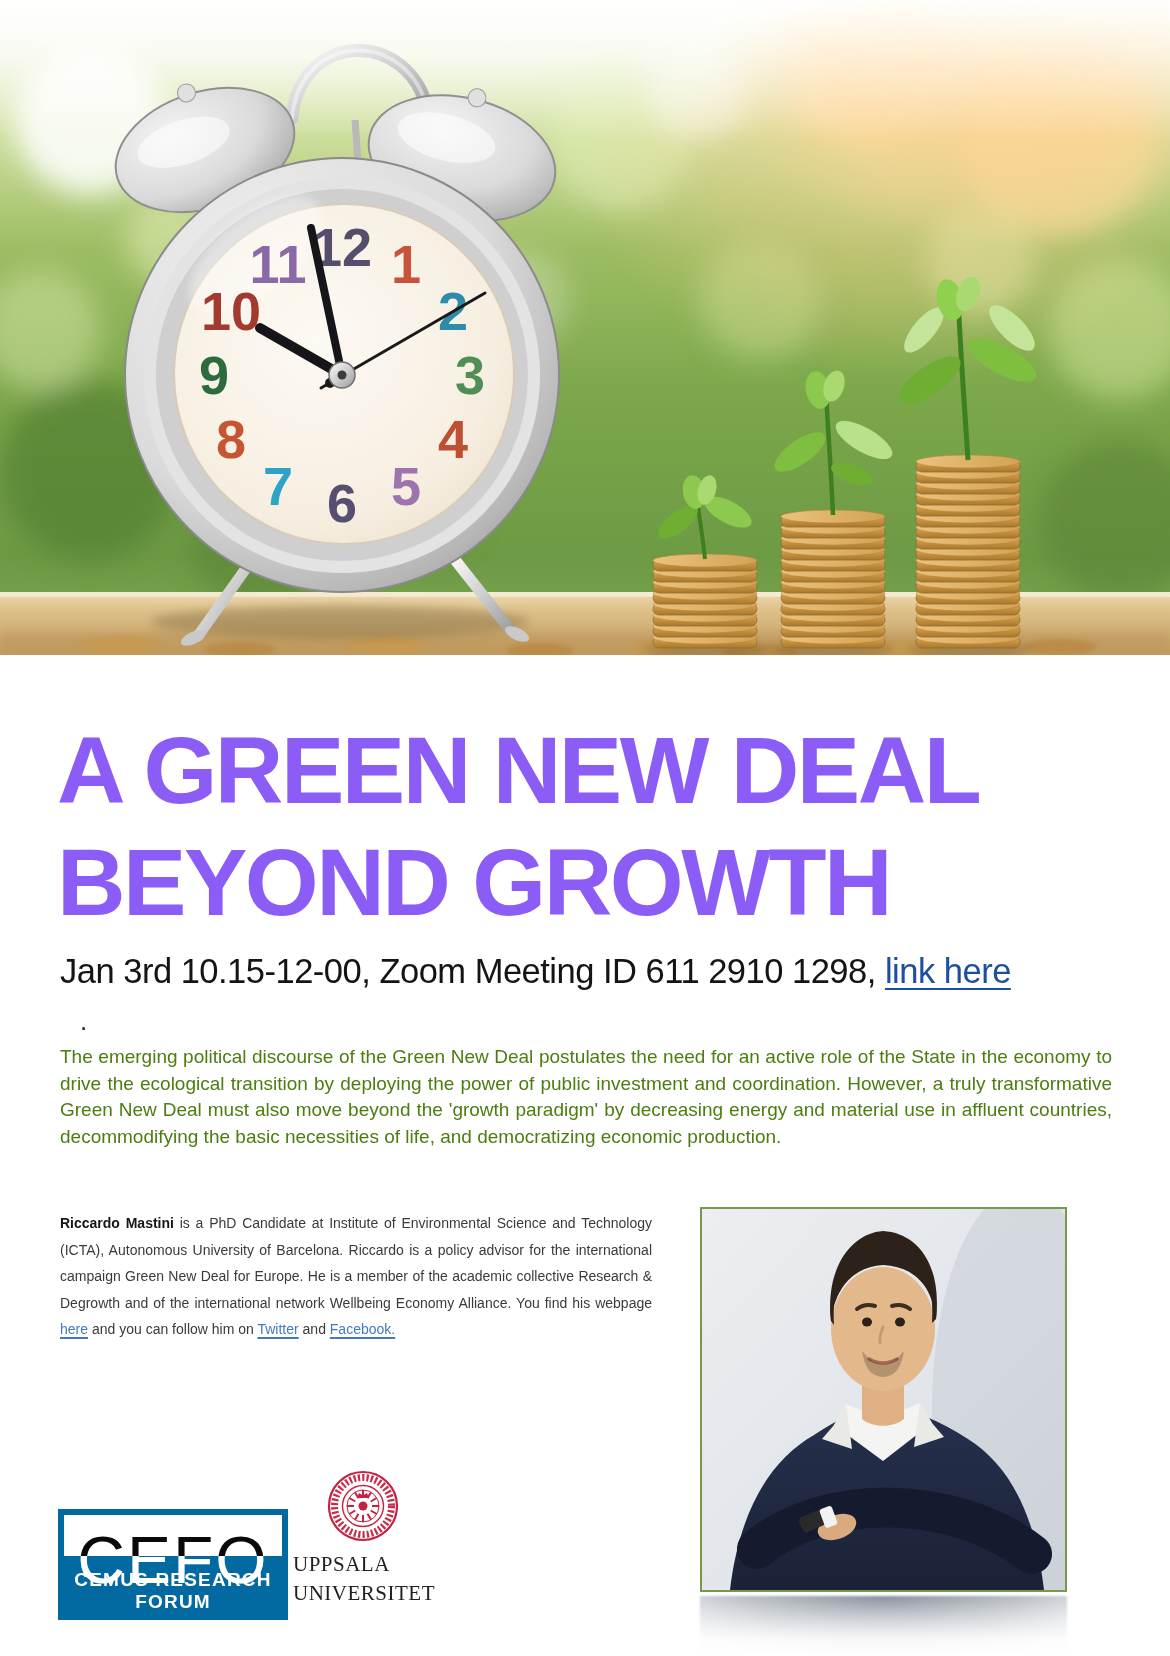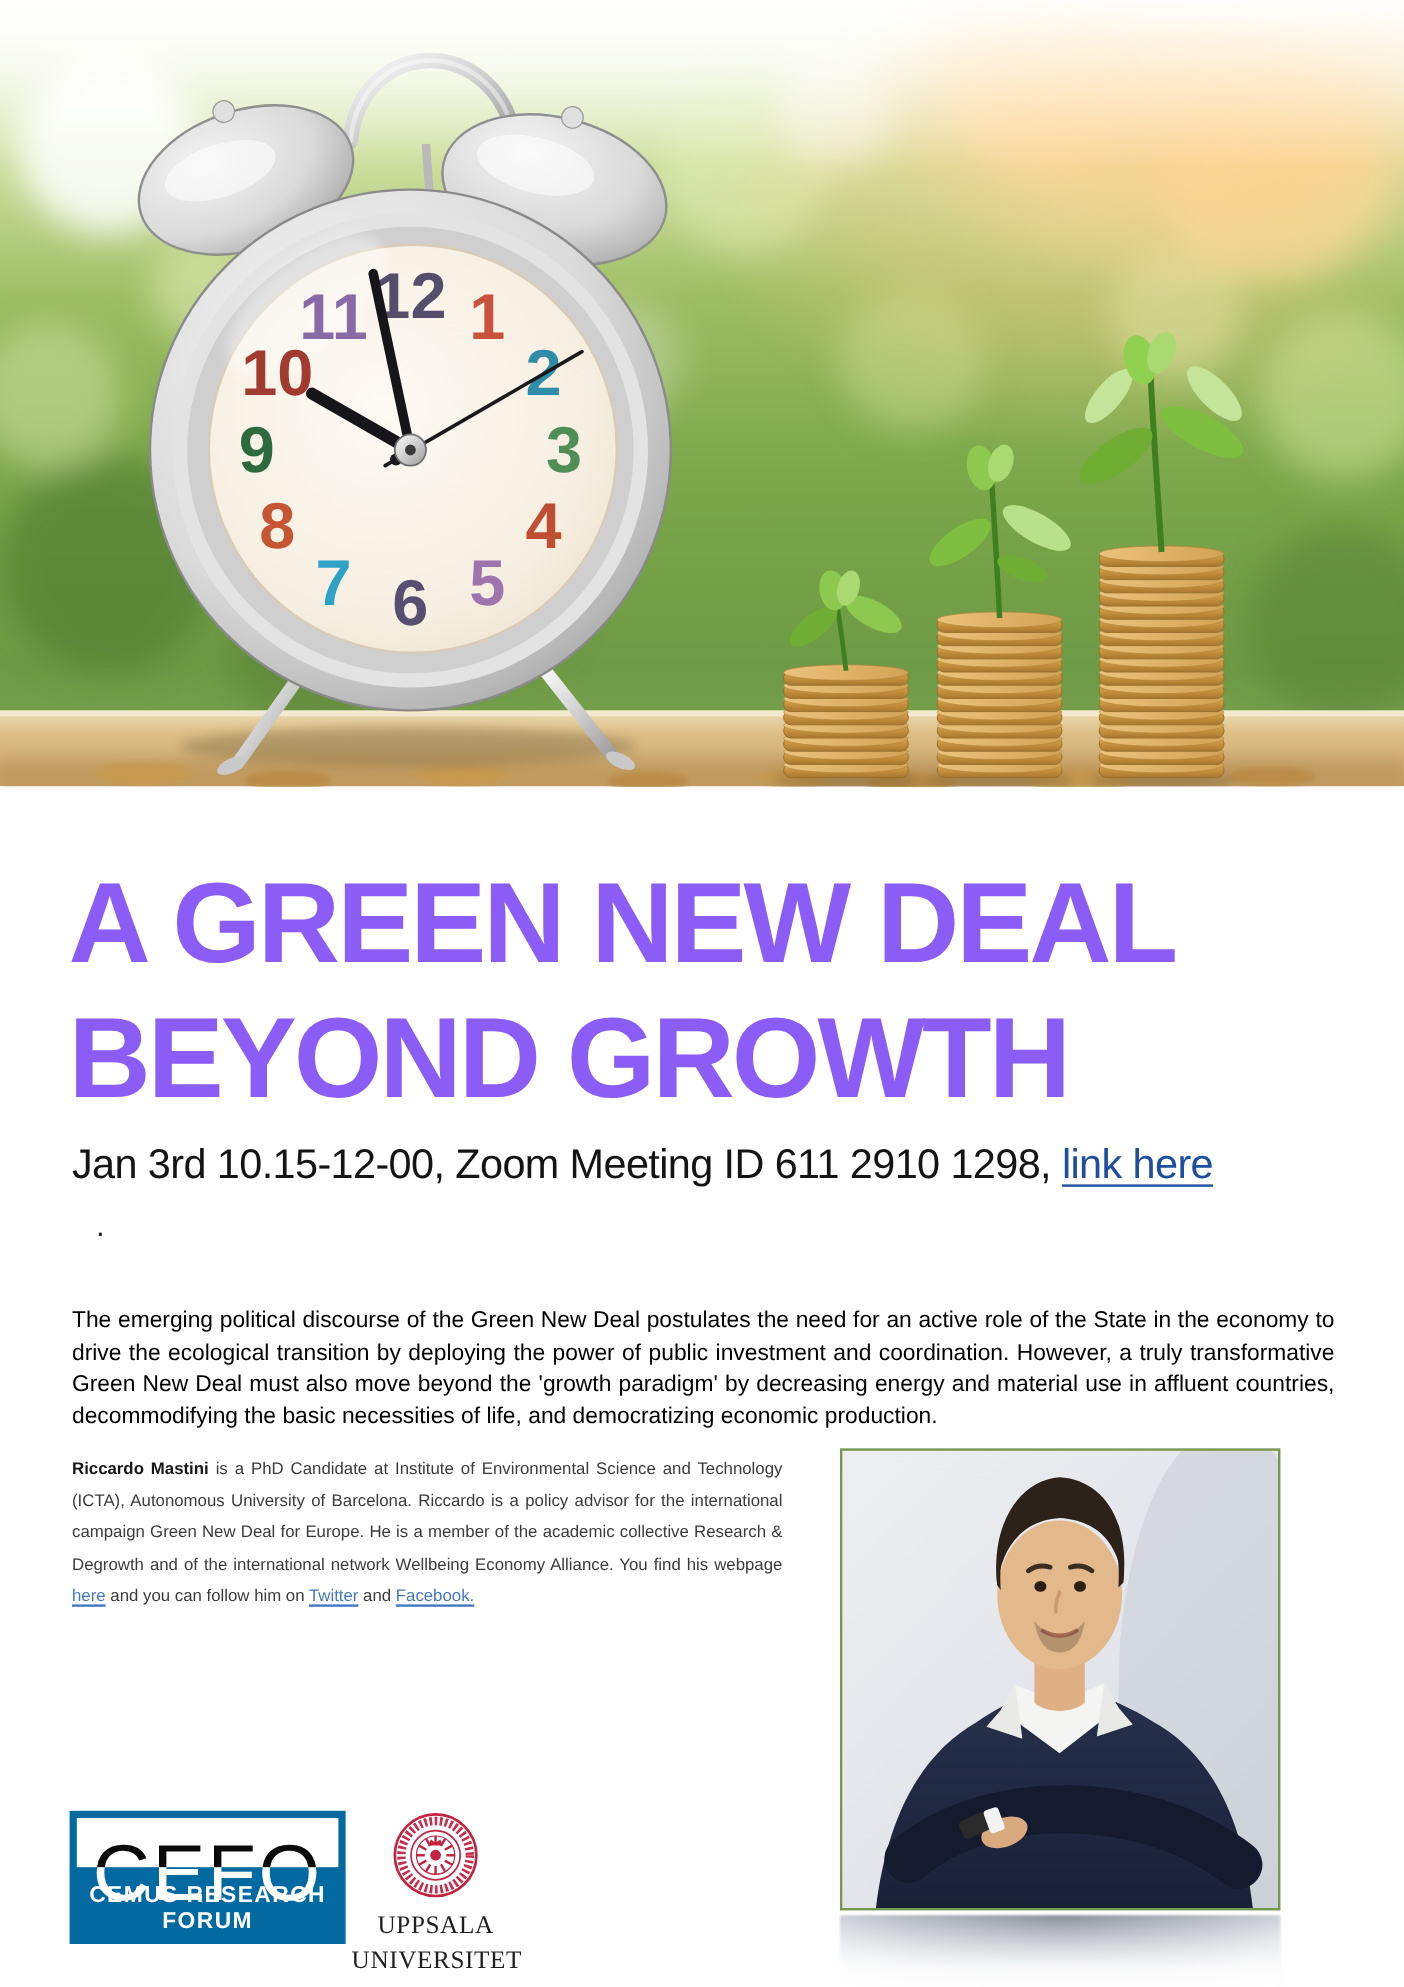--- a/index.html
+++ b/index.html
@@ -22,22 +22,22 @@
     position:absolute; left:60px; top:952px; font-size:34.5px; letter-spacing:-0.5px;
     color:#141414; white-space:nowrap;
   }
   .subtitle a {
     color:#1e4ea0; text-decoration:underline; text-decoration-thickness:2px;
     text-underline-offset:5px; cursor:pointer;
   }
   .stray-dot { position:absolute; left:80px; top:1006px; font-size:26px; color:#222; }
   
   .intro {
-    position:absolute; left:60px; top:1088px; width:1052px; margin:0;
-    font-size:19px; line-height:26.5px; color:#000000; text-align:justify;
+    position:absolute; left:60px; top:1044px; width:1052px; margin:0;
+    font-size:19px; line-height:26.5px; color:#4d7c0f; text-align:justify;
   }
   .bio {
     position:absolute; left:60px; top:1210px; width:592px; margin:0;
     font-size:14px; line-height:26.5px; color:#3a3a3a; text-align:justify;
   }
   .bio b { color:#161616; }
   .bio a {
     color:#4379c2; text-decoration:underline; text-decoration-thickness:1.5px;
     text-underline-offset:3px; cursor:pointer;
   }
@@ -65,21 +65,21 @@
     padding-top:18px; letter-spacing:2px; font-weight:400;
     font-family:"Liberation Sans", sans-serif;
   }
   .cefo-word.blk { color:#0a0a0a; clip-path:inset(0 0 64px 0); }
   .cefo-word.wht { color:#ffffff; clip-path:inset(47px 0 0 0); }
   .cefo-sub {
     position:absolute; left:0; right:0; bottom:7px; text-align:center;
     color:#ffffff; font-size:19px; font-weight:700; letter-spacing:1.2px;
   }
   
-  .uppsala { position:absolute; left:293px; top:1508px; width:140px; text-align:center; }
+  .uppsala { position:absolute; left:293px; top:1468px; width:140px; }
   .uppsala-seal { display:block; margin:0 auto 6px auto; }
   .uppsala-text {
     font-family:"Liberation Serif", serif; font-size:21px; line-height:29px;
     letter-spacing:0.5px; color:#1f1f1f;
   }
 </style>
 </head>
 <body>
 
 <div class="page">

